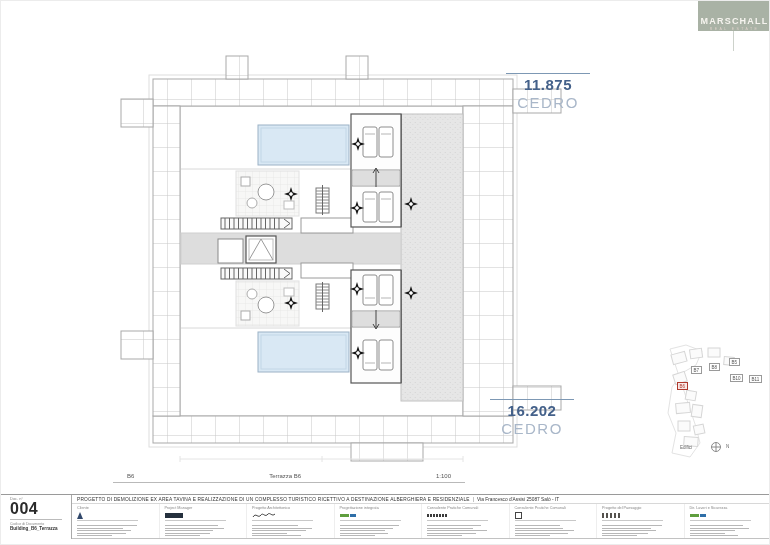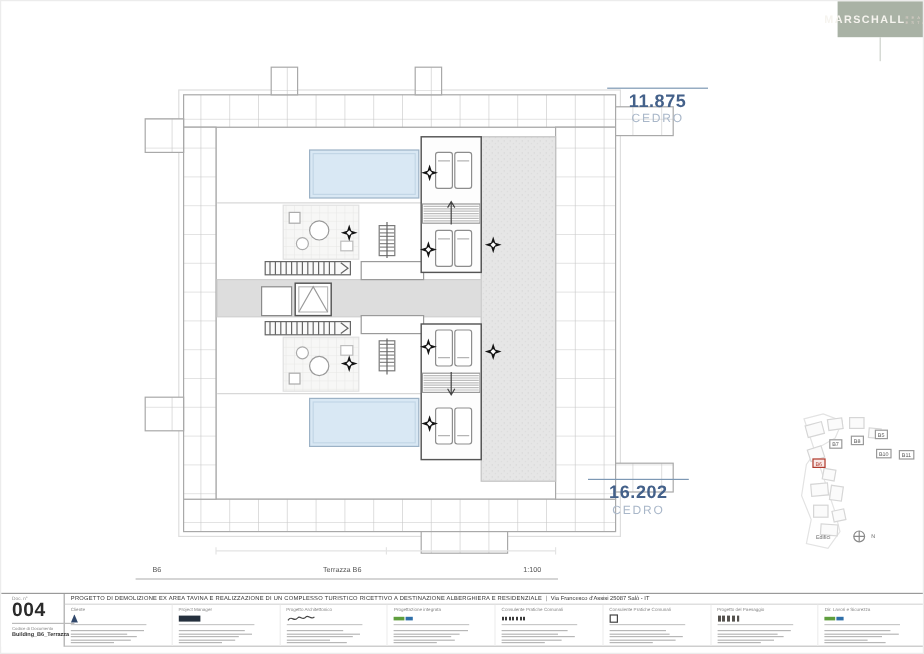--- a/index.html
+++ b/index.html
@@ -1,47 +1,47 @@
 <!DOCTYPE html>
 <html><head>
 <meta charset="utf-8">
 <style>
   html,body{margin:0;padding:0;background:#fff;}
   .sheet{position:relative;width:770px;height:545px;background:#ffffff;border:1px solid #ececec;
          font-family:"Liberation Sans", sans-serif;overflow:hidden;box-sizing:border-box;}
   .abs{position:absolute;}
 
   
-  .brand{left:697px;top:0;width:73px;height:30px;background:#a9b2a5;display:flex;flex-direction:row;
-         align-items:center;justify-content:center;}
+  .brand{left:697px;top:0;width:73px;height:30px;background:#a9b2a5;display:flex;flex-direction:column;
+         align-items:center;justify-content:flex-end;}
   .brand-name{font-size:9px;letter-spacing:1.2px;color:#f6f4ef;font-weight:bold;}
   .brand-tag{font-size:3.5px;letter-spacing:2.4px;color:#dfd2cb;margin-top:1px;}
   .brand-tick{left:732px;top:30px;width:1px;height:20px;background:#cdd2cb;}
 
   
   .unit-label{width:84px;border-top:1.5px solid #7d98b4;text-align:center;padding-top:2px;}
   .unit-number{font-size:15px;font-weight:bold;color:#44618a;letter-spacing:.5px;}
-  .unit-name{font-size:10px;color:#a9b7c9;letter-spacing:1.5px;margin-top:1px;}
+  .unit-name{font-size:15px;color:#a9b7c9;letter-spacing:1.5px;margin-top:1px;}
 
   
   .scalebar{left:112px;top:472px;width:352px;display:flex;justify-content:space-between;
             border-bottom:1px solid #b9b9b9;padding:0 14px 3px 14px;box-sizing:border-box;}
   .scalebar span{font-size:6px;color:#555;}
 
   
   .keyplan{left:665px;top:342px;width:102px;height:118px;}
   .chip{position:absolute;font-size:4.5px;line-height:5px;padding:.5px 1.5px;border:.5px solid #9a9a9a;
         background:#fff;color:#555;}
   .chip.red{border-color:#b03a2e;color:#b03a2e;background:#f9e9e7;}
   .kp-caption{position:absolute;left:14px;top:102px;font-size:4.5px;color:#666;}
   .kp-north-label{position:absolute;left:60px;top:101px;font-size:4.5px;color:#666;}
 
   
   .titleblock{left:0;top:493px;width:770px;height:44px;border-top:1px solid #9a9a9a;display:flex;background:#fff;}
-  .doc-cell{width:53px;box-sizing:border-box;border-right:1px solid #aaa;padding:1px 0 0 9px;}
+  .doc-cell{width:71px;box-sizing:border-box;border-right:1px solid #aaa;padding:1px 0 0 9px;}
   .doc-label{font-size:4px;color:#888;}
   .doc-number{font-size:16px;line-height:16px;font-weight:bold;color:#2b2b2b;letter-spacing:.5px;}
   .doc-rule{width:52px;height:1px;background:#bbb;margin:2px 0 1.5px 0;}
   .code-label{font-size:3.6px;color:#888;}
   .code-value{font-size:4.6px;color:#333;font-weight:bold;margin-top:.5px;}
   .tb-right{flex:1;display:flex;flex-direction:column;}
   .tb-titlestrip{height:13px;border-bottom:1px solid #d8d8d8;display:flex;align-items:center;padding-left:5px;gap:3px;}
   .tb-title{font-size:4.8px;color:#333;letter-spacing:.2px;}
   .tb-sep{font-size:5px;color:#777;}
   .tb-address{font-size:4.8px;color:#333;}

